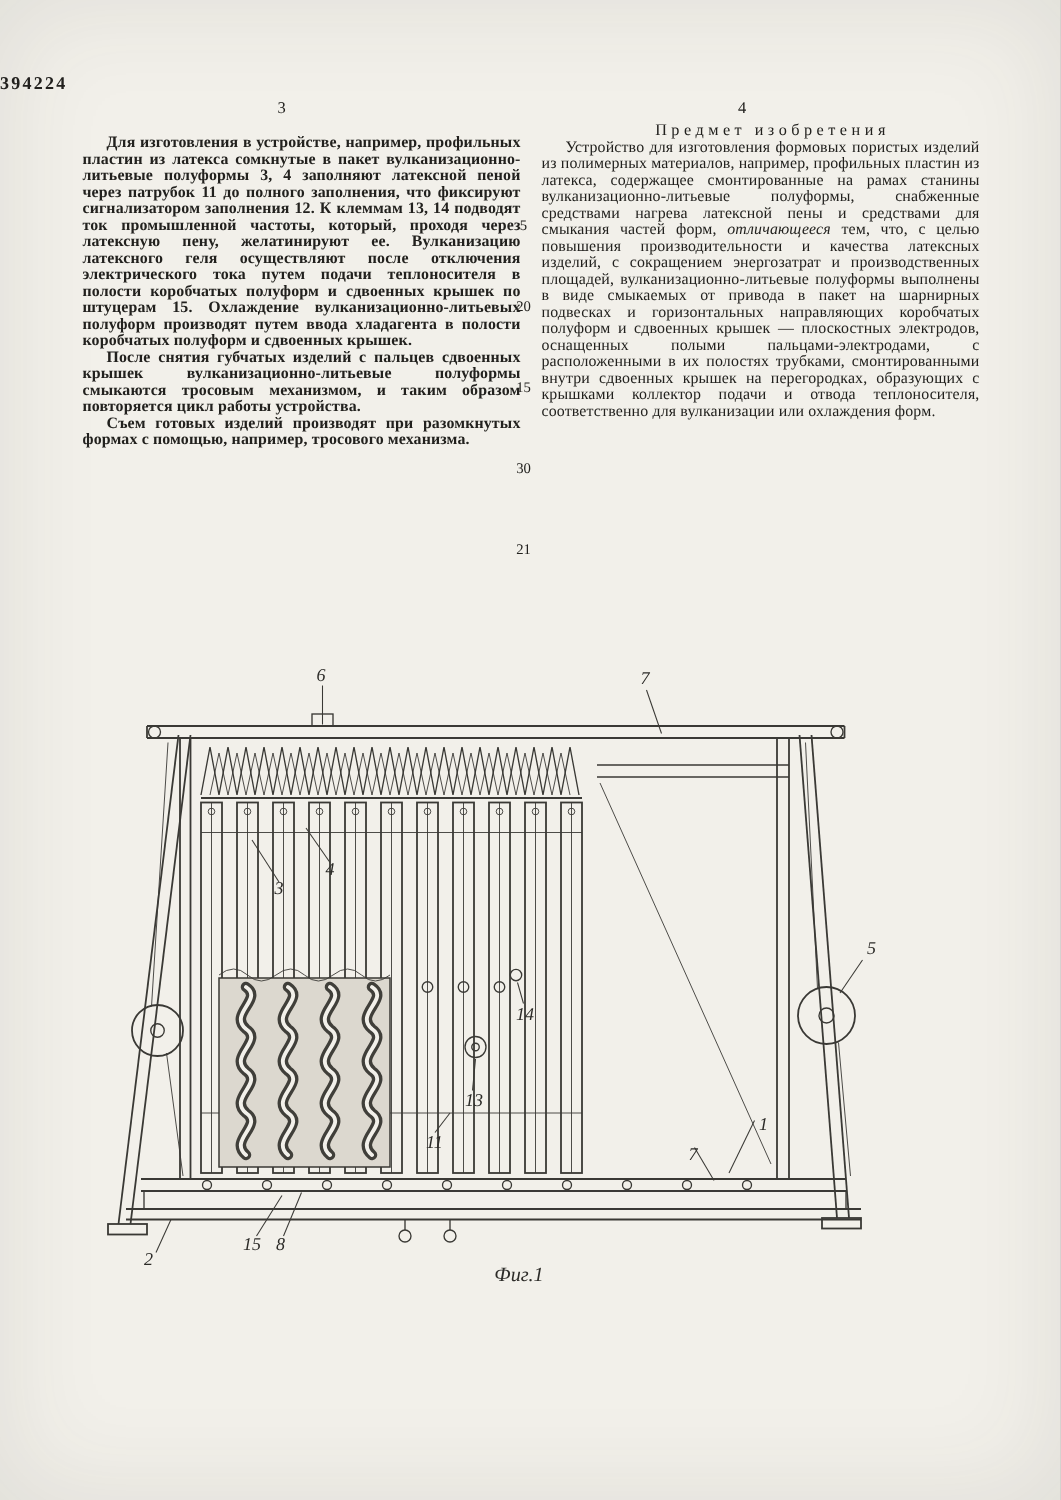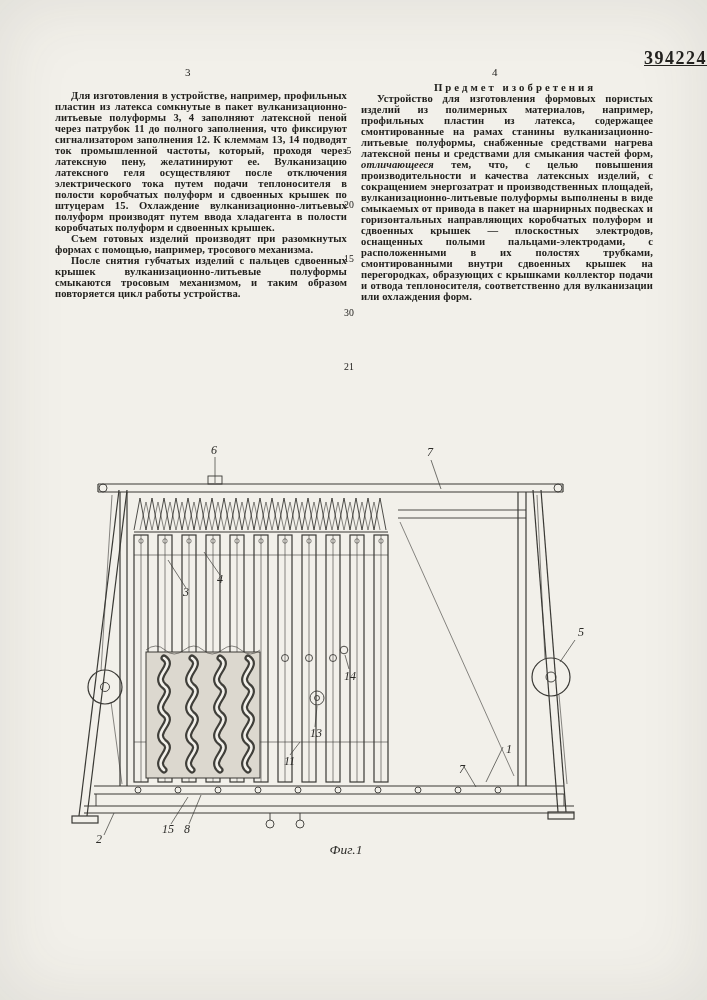--- a/index.html
+++ b/index.html
@@ -4,32 +4,32 @@
 <style>
   html,body { margin:0; padding:0; background:#c8c6c1; }
   .page {
     position:relative; width:707px; height:1000px; margin:0 auto;
     background:#f2f0ea; color:#22211e; overflow:hidden;
     font-family:"Liberation Serif","DejaVu Serif",serif;
     box-shadow: inset 0 0 70px rgba(60,55,45,0.10);
   }
   .patent-number {
     position:absolute; top:48px; left:0; width:100%;
-    text-align:right; font-weight:bold; font-size:18px; letter-spacing:1.5px;text-decoration:underline;
+    text-align:left; font-weight:bold; font-size:12px; letter-spacing:1.5px;
   }
   .page-num { position:absolute; top:66px; font-size:11px; }
   .page-num.left  { left:185px; }
   .page-num.right { left:492px; }
   .col {
     position:absolute; width:292px; font-size:10.6px; line-height:11px;
     text-align:justify; letter-spacing:0.1px;
   }
   .col p { margin:0; text-indent:16px; }
   .col.left  { left:55px;  top:90px;font-weight:bold; }
-  .col.right { left:361px; top:82px;font-weight:bold; }
+  .col.right { left:361px; top:82px; }
   .claim-heading {
     text-align:center; letter-spacing:3px; font-size:10.8px;
     margin:0 0 11px 0;
   }
   .gutter-num {
     position:absolute; left:340px; width:18px; text-align:center;
     font-size:9.8px;
   }
   .figure-wrap { position:absolute; left:48px; top:440px; width:615px; height:420px; }
 
@@ -54,22 +54,22 @@
   <div class="page-num right">4</div>
 
   <div class="gutter-num" style="top:145px">5</div>
   <div class="gutter-num" style="top:199px">20</div>
   <div class="gutter-num" style="top:253px">15</div>
   <div class="gutter-num" style="top:307px">30</div>
   <div class="gutter-num" style="top:361px">21</div>
 
   <div class="col left">
     <p>Для изготовления в устройстве, например, профильных пластин из латекса сомкнутые в пакет вулканизационно-литьевые полуформы 3, 4 заполняют латексной пеной через патрубок 11 до полного заполнения, что фиксируют сигнализатором заполнения 12. К клеммам 13, 14 подводят ток промышленной частоты, который, проходя через латексную пену, желатинируют ее. Вулканизацию латексного геля осуществляют после отключения электрического тока путем подачи теплоносителя в полости коробчатых полуформ и сдвоенных крышек по штуцерам 15. Охлаждение вулканизационно-литьевых полуформ производят путем ввода хладагента в полости коробчатых полуформ и сдвоенных крышек.</p>
+    <p>После снятия губчатых изделий с пальцев сдвоенных крышек вулканизационно-литьевые полуформы смыкаются тросовым механизмом, и таким образом повторяется цикл работы устройства.</p>
     <p>Съем готовых изделий производят при разомкнутых формах с помощью, например, тросового механизма.</p>
-    <p>После снятия губчатых изделий с пальцев сдвоенных крышек вулканизационно-литьевые полуформы смыкаются тросовым механизмом, и таким образом повторяется цикл работы устройства.</p>
   </div>
 
   <div class="col right">
     <p class="claim-heading">Предмет изобретения</p>
     <p><span>Устройство для изготовления формовых пористых изделий из полимерных материалов, например, профильных пластин из латекса, содержащее смонтированные на рамах станины вулканизационно-литьевые полуформы, снабженные средствами нагрева латексной пены и средствами для смыкания частей форм, </span><i>отличающееся</i><span> тем, что, с целью повышения производительности и качества латексных изделий, с сокращением энергозатрат и производственных площадей, вулканизационно-литьевые полуформы выполнены в виде смыкаемых от привода в пакет на шарнирных подвесках и горизонтальных направляющих коробчатых полуформ и сдвоенных крышек — плоскостных электродов, оснащенных полыми пальцами-электродами, с расположенными в их полостях трубками, смонтированными внутри сдвоенных крышек на перегородках, образующих с крышками коллектор подачи и отвода теплоносителя, соответственно для вулканизации или охлаждения форм.</span></p>
   </div>
 
   <div class="figure-wrap">
     <svg width="615" height="420" viewBox="0 0 615 420" xmlns="http://www.w3.org/2000/svg">
 

